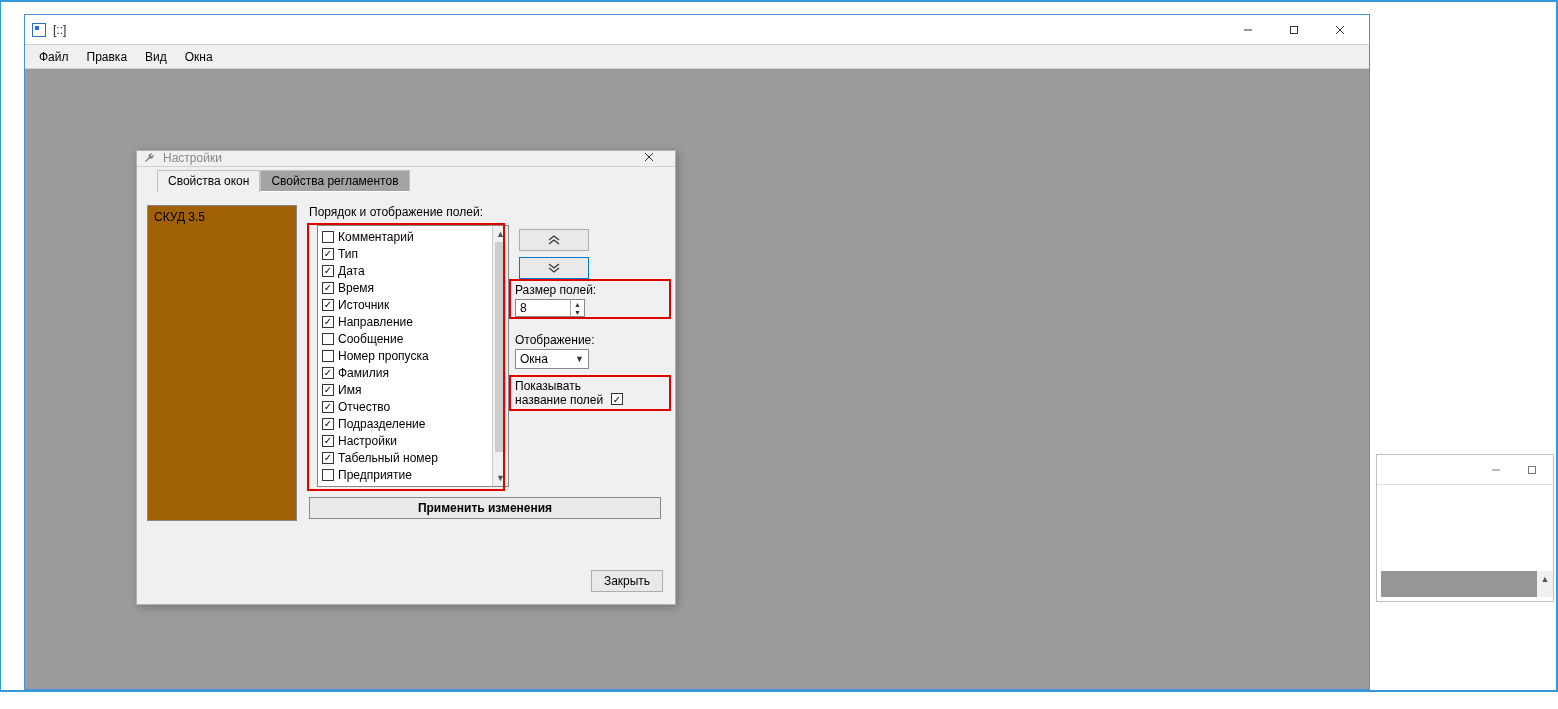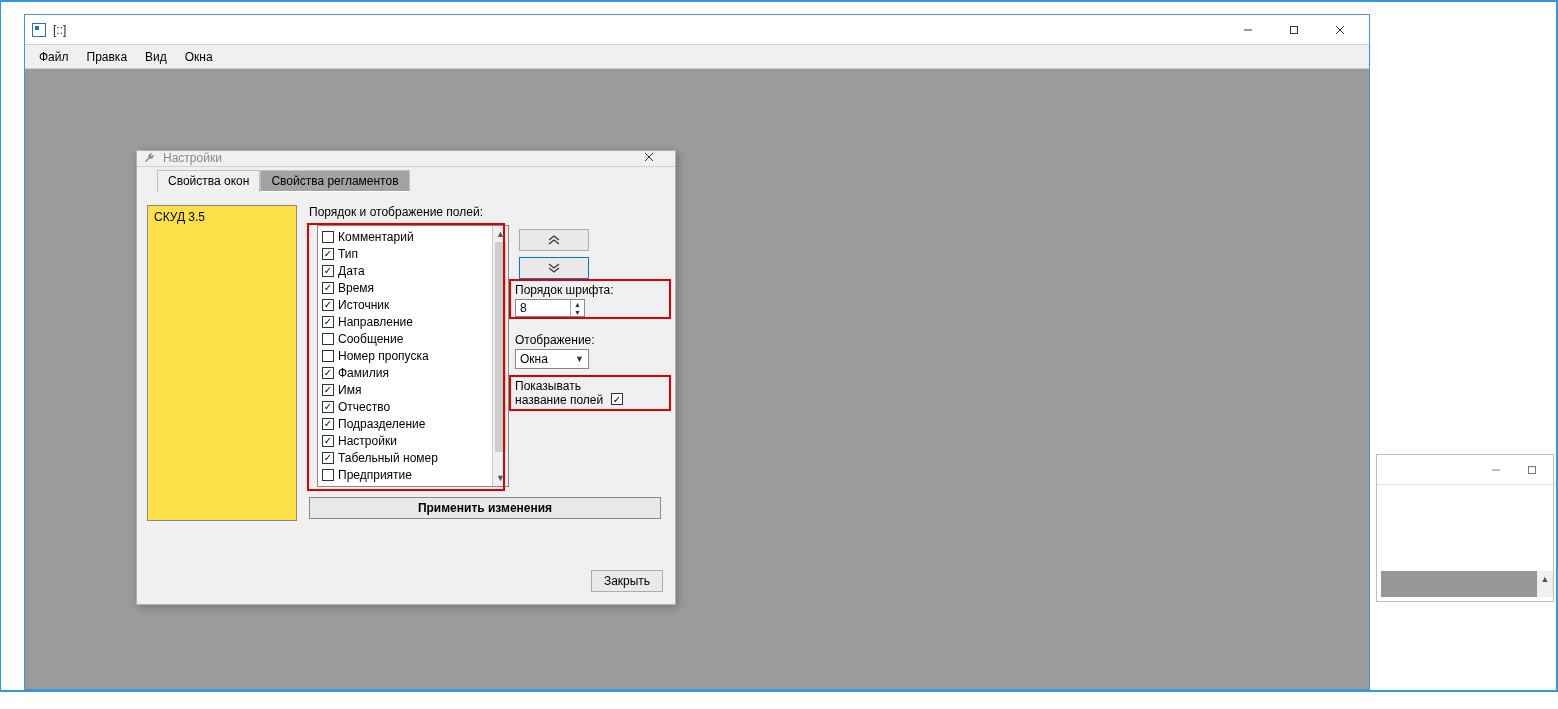--- a/index.html
+++ b/index.html
@@ -49,21 +49,21 @@
   .dlg-close-x { margin-left: auto; width: 40px; text-align: center; color: #333; }
 
   .tab-strip { display: flex; padding: 2px 2px 0 20px; background: #f0f0f0; }
   .tab { padding: 3px 10px; border: 1px solid #c0c0c0; background: #f0f0f0; border-bottom: none; position: relative; top: 1px; }
   .tab.inactive { background: #f0f0f0; }
   .tab.active { background: #a3a3a3; border-bottom: 1px solid #fff; }
 
   .dlg-body { position: absolute; left: 2px; right: 2px; top: 46px; bottom: 2px; background: #f0f0f0; padding: 8px; }
   .left-list {
     position: absolute; left: 8px; top: 8px; width: 150px; height: 316px;
-    background: #fde047; border: 1px solid #888; padding: 4px 6px;
+    background: #a16207; border: 1px solid #888; padding: 4px 6px;
   }
   .left-list-item { color: #000; }
 
   .fields-label { position: absolute; left: 170px; top: 8px; color: #000; }
 
   
   .hl { position: absolute; border: 2px solid #e10000; pointer-events: none; }
   .hl-fields { left: 168px; top: 26px; width: 198px; height: 268px; }
   .hl-font   { left: 370px; top: 82px;  width: 162px; height: 40px; }
   .hl-show   { left: 370px; top: 178px; width: 162px; height: 36px; }
@@ -261,21 +261,21 @@
         <polyline points="2,10 7,6 12,10" fill="none" stroke="#333" stroke-width="1.2"></polyline>
       </svg>
     </div>
     <div class="order-btn order-down">
       <svg width="14" height="12" viewBox="0 0 14 12">
         <polyline points="2,2 7,6 12,2" fill="none" stroke="#333" stroke-width="1.2"></polyline>
         <polyline points="2,6 7,10 12,6" fill="none" stroke="#333" stroke-width="1.2"></polyline>
       </svg>
     </div>
 
-    <div class="fontsize-label">Порядок шрифта:</div>
+    <div class="fontsize-label">Размер полей:</div>
     <div class="fontsize-spinner">
       <div class="fontsize-val">8</div>
       <div class="spin-btns">
         <div>▲</div>
         <div>▼</div>
       </div>
     </div>
 
     <div class="display-label">Отображение:</div>
     <div class="display-select">

